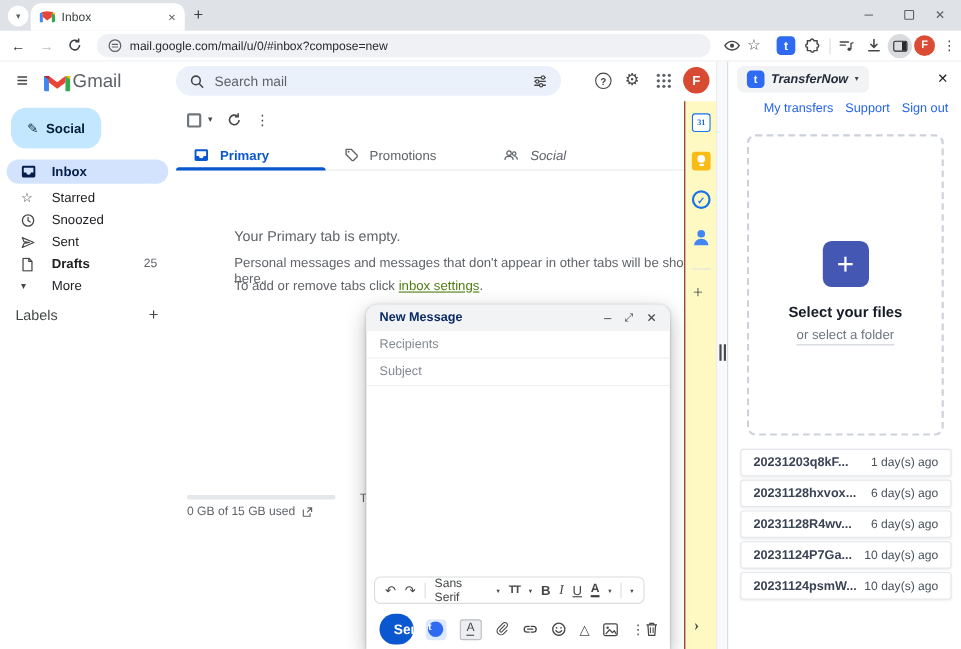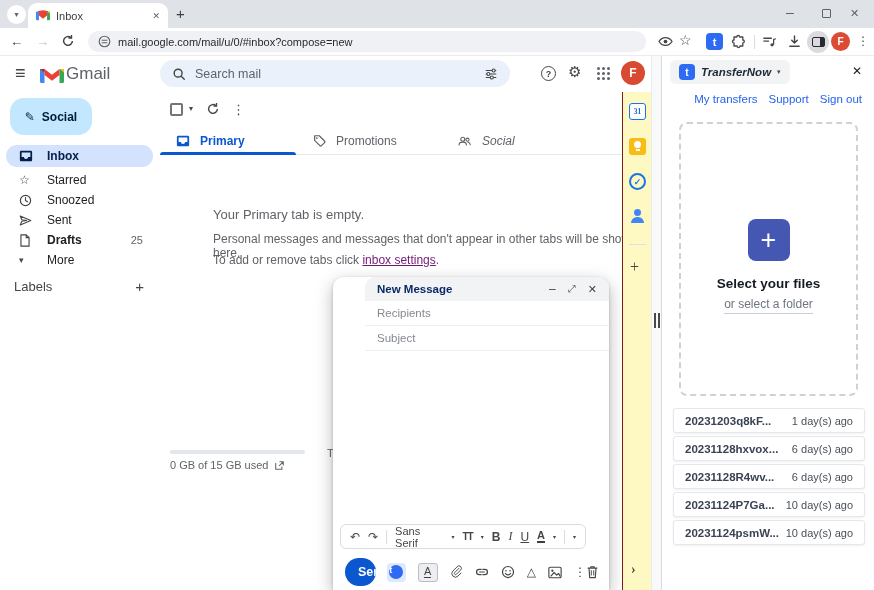--- a/index.html
+++ b/index.html
@@ -80,21 +80,21 @@
   .mailtab { display:flex; align-items:center; gap:10px; padding-left:16px; position:relative; }
   .mailtab .tlbl { font-size:12px; color:#5f6368; }
   #tab-primary { width:136px; }
   #tab-primary .tlbl { color:#0b57d0; font-weight:600; }
   #tab-primary::after { content:""; position:absolute; left:0; right:0; bottom:-1px; height:3px; background:#0b57d0; border-radius:3px 3px 0 0; }
   #tab-promotions { width:145px;text-align:right; }
   #tab-social { width:145px;font-style:italic; }
   #empty1 { left:213px; top:151px; font-size:13px; color:#5f6368; }
   #empty2 { left:213px; top:176px; font-size:12px; color:#5f6368; }
   #empty3 { left:213px; top:197px; font-size:12px; color:#5f6368; }
-  #empty3 a { color:#701a75; text-decoration:underline; cursor:pointer; }
+  #empty3 a { color:#4d7c0f; text-decoration:underline; cursor:pointer; }
   #storage-bar { left:170px; top:394px; width:135px; height:4px; background:#e3e6ea; border-radius:2px; }
   #storage-row { left:170px; top:403px; display:flex; gap:6px; align-items:center; font-size:11px; color:#5f6368; }
   #footer-frag { left:327px; top:391px; font-size:11px; color:#5f6368; z-index:1; }
 
   
   #strip { left:622px; top:36px; bottom:0; width:29px; background:#fef9c3; border-left:1px solid #7f1d1d;font-family:Liberation Serif, serif; }
   #strip > * { position:absolute; left:6px; }
   #addon-calendar { top:11px; width:17px; height:17px; background:#fff; border:1.6px solid #1a73e8; border-radius:3px; color:#1967d2; font-size:7.5px; font-weight:700; }
   #addon-keep { top:46px; width:17px; height:17px; background:#f9bc15; border-radius:3px; }
   #addon-keep .bulb { width:7px; height:7px; border-radius:50%; background:#fff; margin:3px auto 0; }
@@ -124,21 +124,21 @@
   #tn-links span { font-size:11.5px; color:#2563eb; cursor:pointer; }
   #dropzone { left:17px; top:66px; width:179px; height:274px; border:2px dashed #cdd2da; border-radius:8px; display:flex; flex-direction:column; align-items:center; padding-top:95px; }
   #drop-plus { width:42px; height:42px; border-radius:8px; background:#4457b2; color:#fff; font-size:27px; font-weight:300; }
   #drop-title { margin-top:15px; font-size:13.5px; font-weight:700; color:#151a24; }
   #drop-sub { margin-top:6px; font-size:12px; color:#6e7580; border-bottom:1px solid #c9cdd3; padding-bottom:2px; cursor:pointer; }
   .t-row { left:11px; width:192px; height:25px; background:#fff; border:1px solid #e4e7eb; border-radius:3px; display:flex; align-items:center; justify-content:space-between; padding:0 11px; box-shadow:0 1px 2px rgba(60,64,67,.08); }
   .t-name { font-size:11.5px; font-weight:600; color:#3a4354; }
   .t-age { font-size:11px; color:#49505a; }
 
   
-  #compose-win { position:absolute; left:333px; top:277px; width:276px; height:313px; background:#fff; border-radius:10px 10px 0 0; box-shadow:0 1px 3px rgba(0,0,0,.22), 0 6px 18px rgba(0,0,0,.28); z-index:30;padding-left:32px; }
+  #compose-win { position:absolute; left:333px; top:277px; width:276px; height:313px; background:#fff; border-radius:10px 10px 0 0; box-shadow:0 1px 3px rgba(0,0,0,.22), 0 6px 18px rgba(0,0,0,.28); z-index:30; }
   #compose-head { height:24px; background:#f2f3f5; border-radius:10px 10px 0 0; display:flex; align-items:center; padding:0 12px; }
   #compose-title { flex:1; font-size:11.5px; font-weight:700; color:#0a2a66; }
   .ch-icon { margin-left:12px; color:#444746; cursor:default; }
   #cw-min { font-size:12px; } #cw-pop { font-size:10px; } #cw-close { font-size:11px; }
   .cfield { height:25px; border-bottom:1px solid #edeff1; display:flex; align-items:center; padding:0 12px; font-size:11.5px; color:#848990; }
   #fmtbar { position:absolute; left:7px; top:247px; width:246px; height:25px; border:1px solid #dadce0; border-radius:6px; background:#fff; display:flex; align-items:center; padding:0 9px; gap:8px; color:#444746; }
   #fmtbar .g { font-size:12px; }
   #fmtbar .sep { width:1px; height:14px; background:#dadce0; }
   #fmt-font { font-size:11px; }
   .mini-caret { font-size:6px; color:#444746; }

